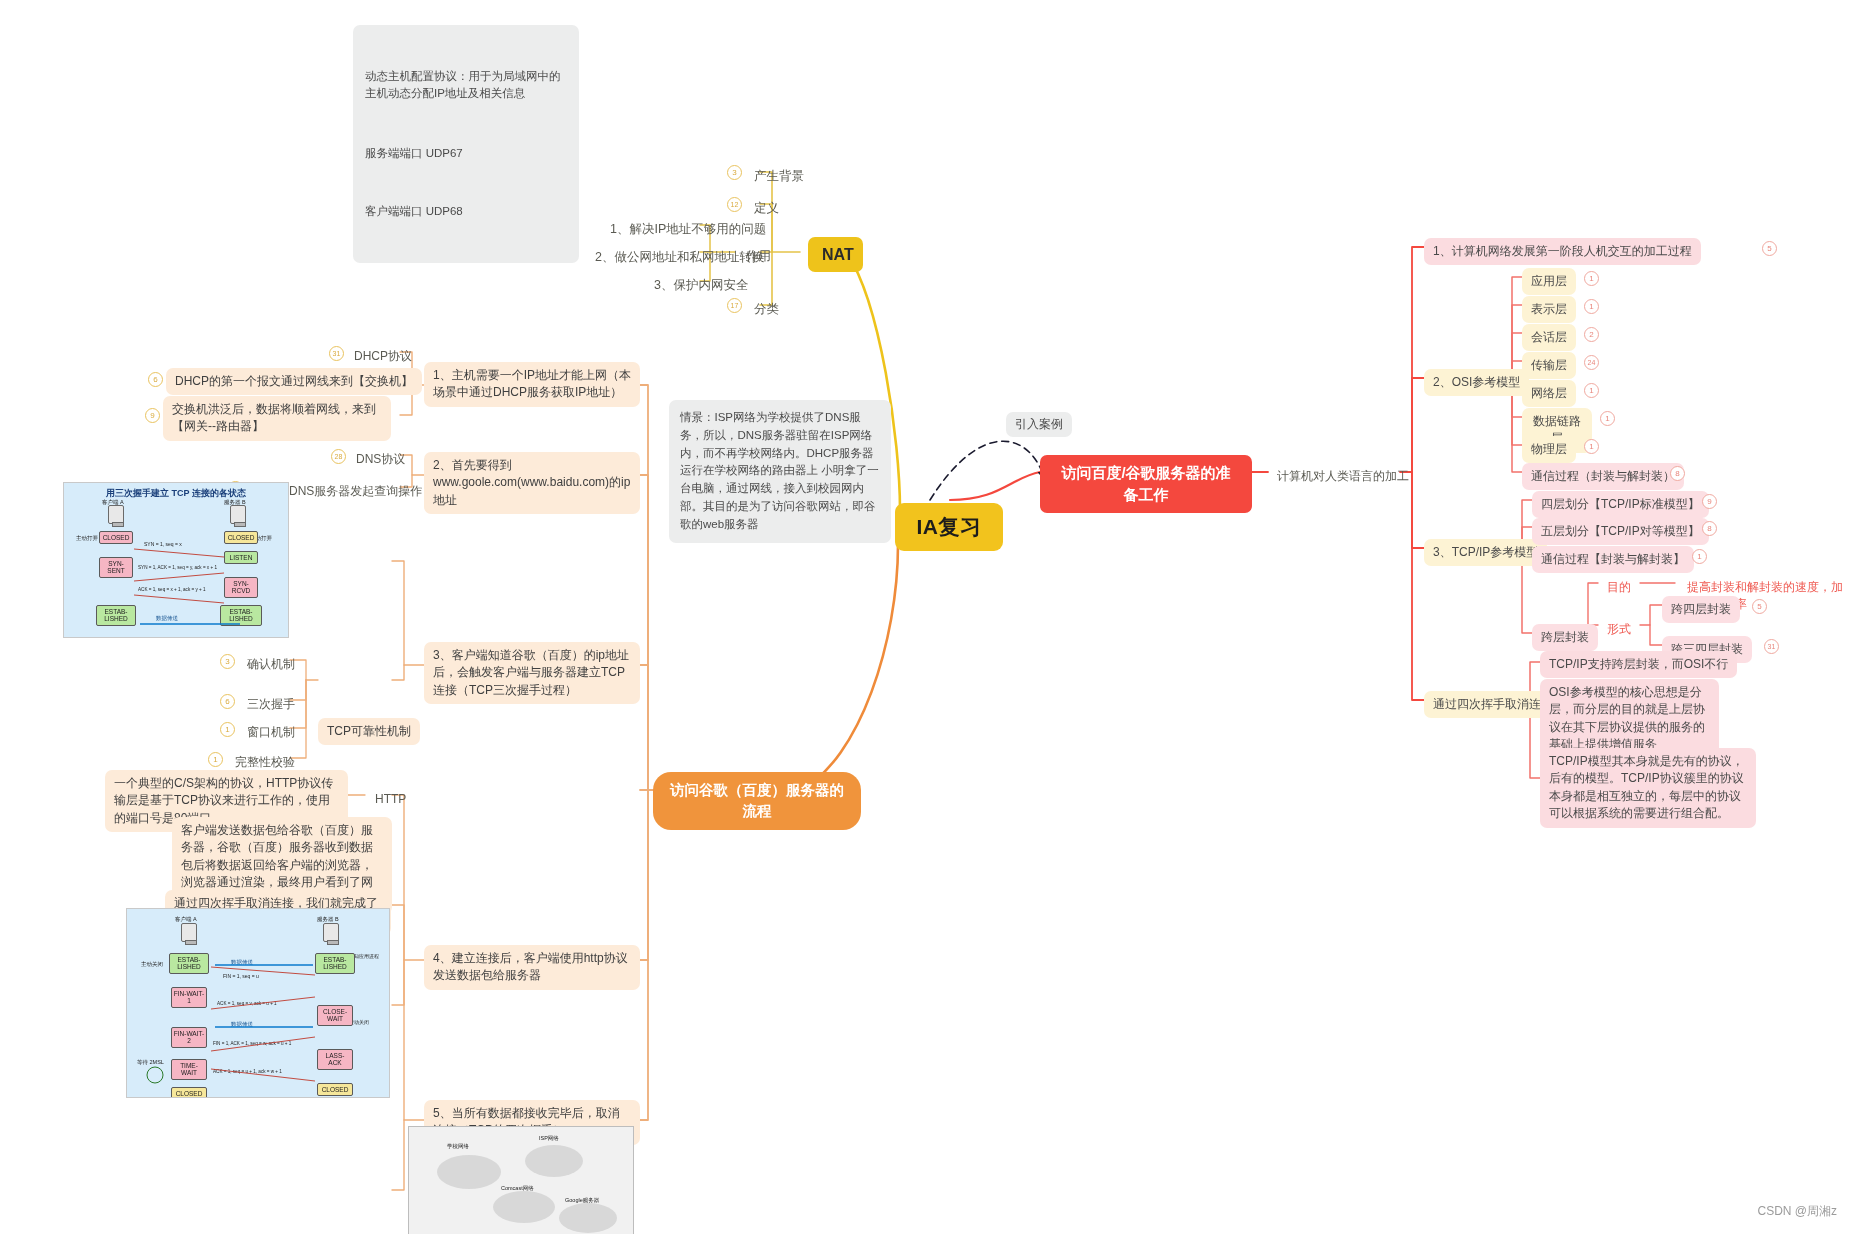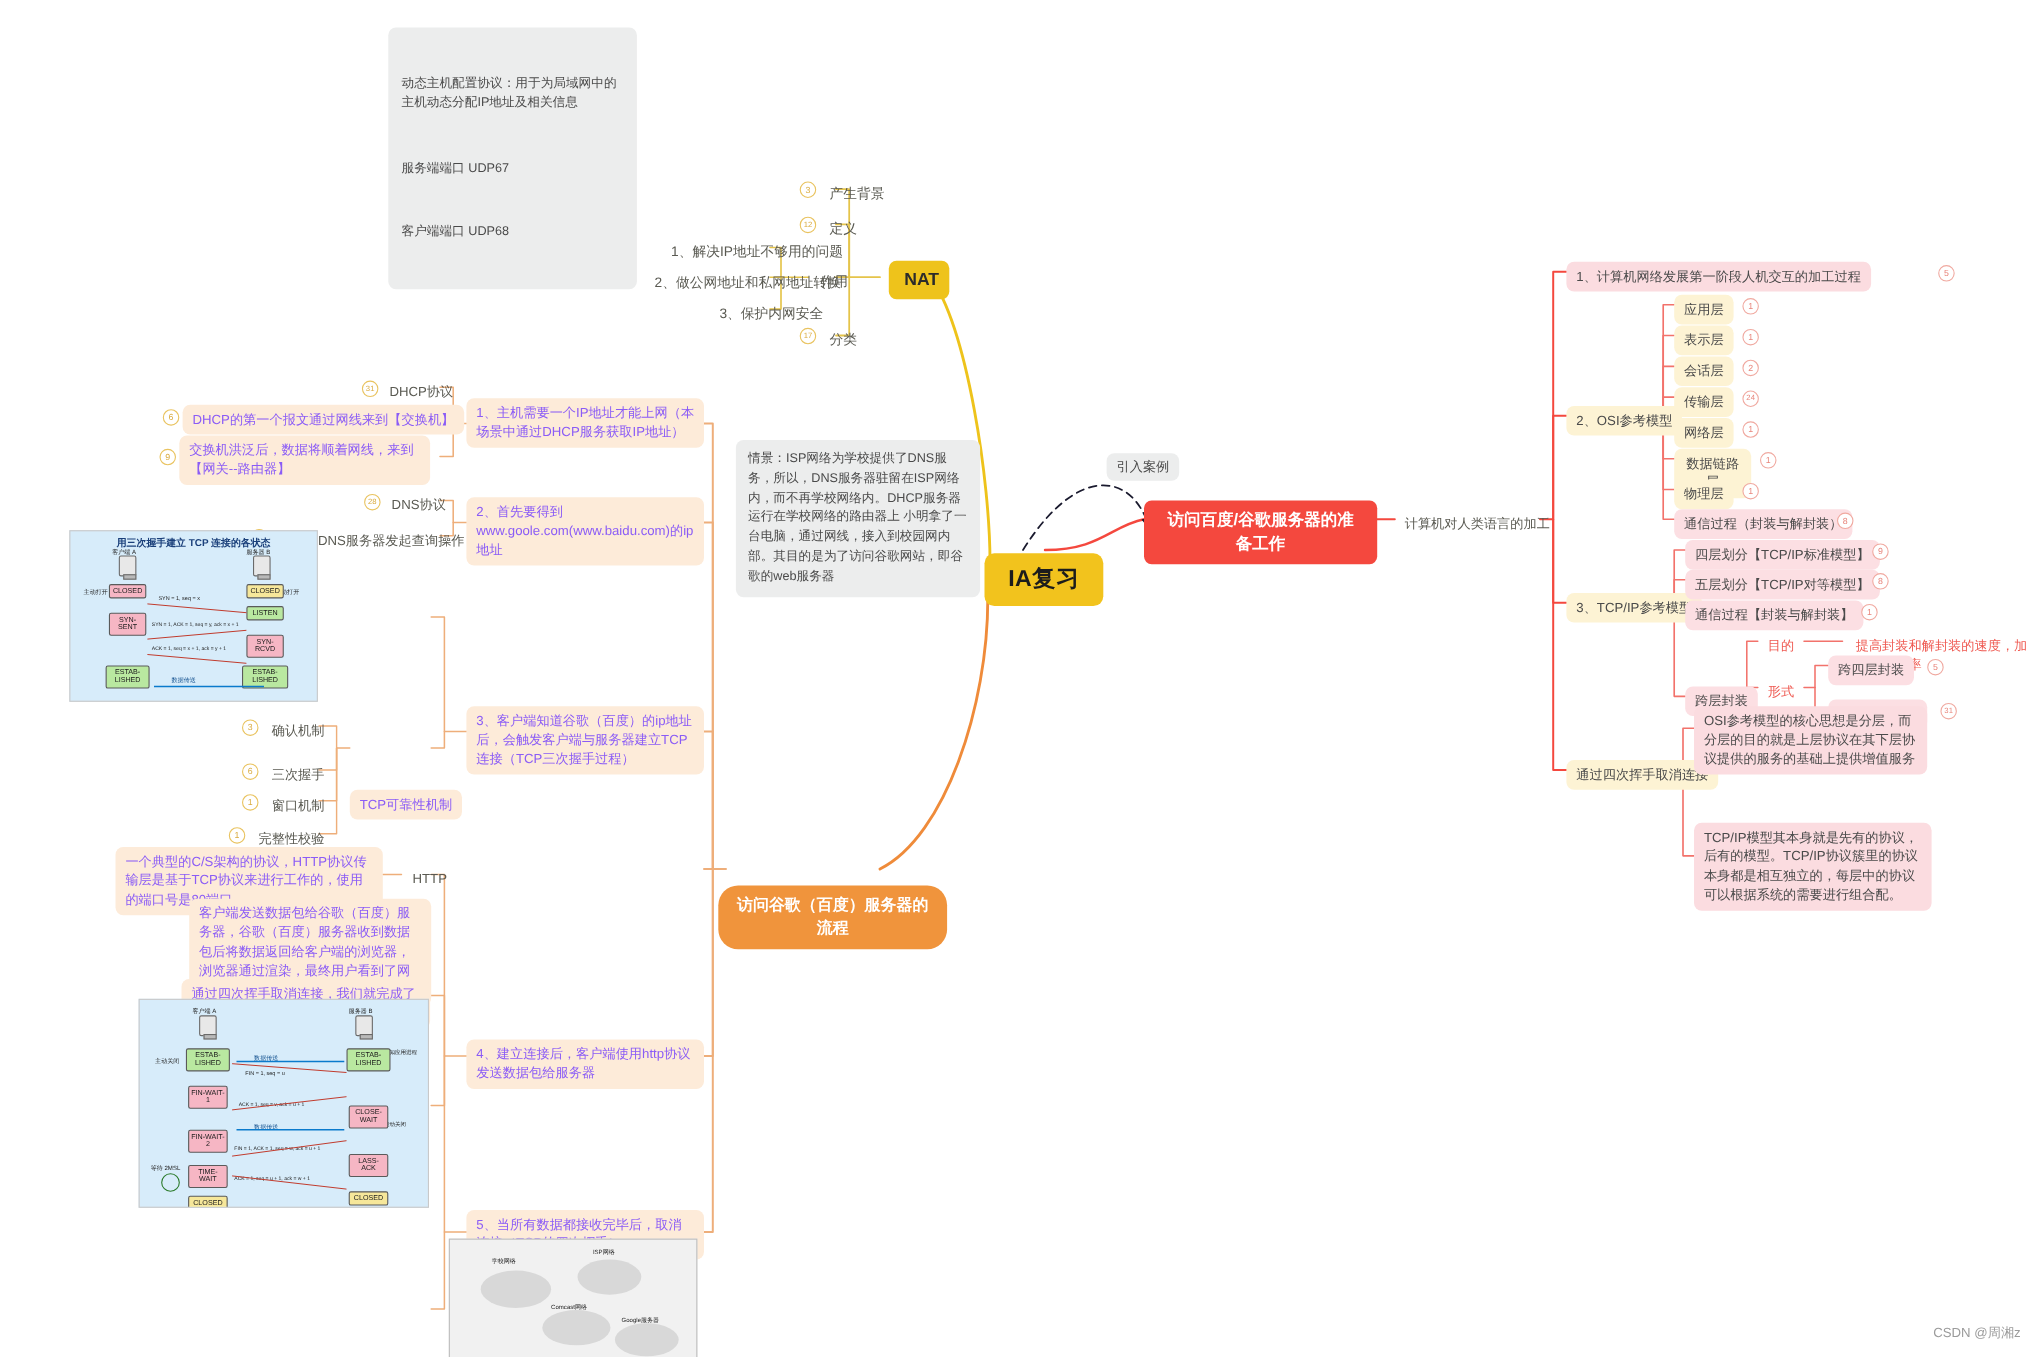--- a/index.html
+++ b/index.html
@@ -9,21 +9,21 @@
     font-family:"Liberation Sans","DejaVu Sans",sans-serif;
     color:#3c3c3c; -webkit-font-smoothing:antialiased;
   }
   #canvas { position:absolute; inset:0; }
   svg.wires { position:absolute; left:0; top:0; width:1855px; height:1234px; pointer-events:none; }
 
   .node { position:absolute; border-radius:7px; padding:5px 9px; line-height:1.45;
           white-space:pre-wrap; }
 
   
-  .peach   { background:#fdebd9; color:#8b5cf6; }
+  .peach   { background:#fdebd9; color:#404040; }
   .cream   { background:#fdf3d4; color:#4a4a4a; }
   .pinkbox { background:#fbdce0; color:#4a4a4a; }
   .pinklt  { background:#fcdfe3; color:#4a4a4a; }
   .grey    { background:#eceded; color:#4a4a4a; }
   .plainpk { background:transparent; color:#ef5a52; }
   .plaingd { background:transparent; color:#5a5a52; }
 
   .root-yellow { background:#f2c31d; color:#1c1c1c; font-size:21px; font-weight:700;
                  border-radius:9px; padding:9px 18px; letter-spacing:.5px; }
   .nat-yellow  { background:#eec31b; color:#2b2b2b; font-size:16px; font-weight:700;
@@ -183,21 +183,21 @@
   <div class="node plaingd s125" style="left:645px; top:271px; text-align:right;">3、保护内网安全</div>
 
   <div class="node grey s115" style="left:669px; top:400px; width:222px; padding:9px 11px; line-height:1.55;">情景：ISP网络为学校提供了DNS服务，所以，DNS服务器驻留在ISP网络内，而不再学校网络内。DHCP服务器运行在学校网络的路由器上 小明拿了一台电脑，通过网线，接入到校园网内部。其目的是为了访问谷歌网站，即谷歌的web服务器</div>
 
   <div class="node grey s12" style="left:986px; top:412px; padding:4px 9px;margin-left:20px;">引入案例</div>
 
   <div class="node red-node" style="left:1040px; top:455px; width:212px; text-align:center;">访问百度/谷歌服务器的准备工作</div>
 
   <div class="node plaingd s12" style="left:1268px; top:463px;">计算机对人类语言的加工</div>
 
-  <div class="node orange-node" style="left:653px; top:772px; width:208px; text-align:center;margin-top:33px;">访问谷歌（百度）服务器的流程</div>
+  <div class="node orange-node" style="left:653px; top:772px; width:208px; text-align:center;">访问谷歌（百度）服务器的流程</div>
 
   <div class="node peach s12" style="left:424px; top:362px; width:216px;">1、主机需要一个IP地址才能上网（本场景中通过DHCP服务获取IP地址）</div>
   <div class="node peach s12" style="left:424px; top:452px; width:216px;">2、首先要得到 www.goole.com(www.baidu.com)的ip地址</div>
   <div class="node peach s12" style="left:424px; top:642px; width:216px;">3、客户端知道谷歌（百度）的ip地址后，会触发客户端与服务器建立TCP连接（TCP三次握手过程）</div>
   <div class="node peach s12" style="left:424px; top:945px; width:216px;">4、建立连接后，客户端使用http协议发送数据包给服务器</div>
   <div class="node peach s12" style="left:424px; top:1100px; width:216px;">5、当所有数据都接收完毕后，取消连接（TCP的四次挥手）</div>
 
   <div class="node plaingd s12" style="left:345px; top:343px;">DHCP协议</div>
   <div class="bubble gold sm" style="left:329px; top:346px;">31</div>
 
@@ -364,19 +364,19 @@
   <div class="node plainpk s12" style="left:1598px; top:616px;">形式</div>
 
   <div class="node pinklt s12" style="left:1662px; top:596px;">跨四层封装</div>
   <div class="bubble" style="left:1752px; top:599px;">5</div>
 
   <div class="node pinklt s12" style="left:1662px; top:636px;">跨三四层封装</div>
   <div class="bubble sm" style="left:1764px; top:639px;">31</div>
 
   <div class="node pinkbox s12" style="left:1540px; top:651px;">TCP/IP支持跨层封装，而OSI不行</div>
 
-  <div class="node pinkbox s12" style="left:1540px; top:642px; width:212px;">OSI参考模型的核心思想是分层，而分层的目的就是上层协议在其下层协议提供的服务的基础上提供增值服务</div>
+  <div class="node pinkbox s12" style="left:1540px; top:679px; width:179px;">OSI参考模型的核心思想是分层，而分层的目的就是上层协议在其下层协议提供的服务的基础上提供增值服务</div>
 
   <div class="node pinkbox s12" style="left:1540px; top:748px; width:216px;">TCP/IP模型其本身就是先有的协议，后有的模型。TCP/IP协议簇里的协议本身都是相互独立的，每层中的协议可以根据系统的需要进行组合配。</div>
 
   <div class="watermark">CSDN @周湘z</div>
 
 </div>
 
 </body></html>

